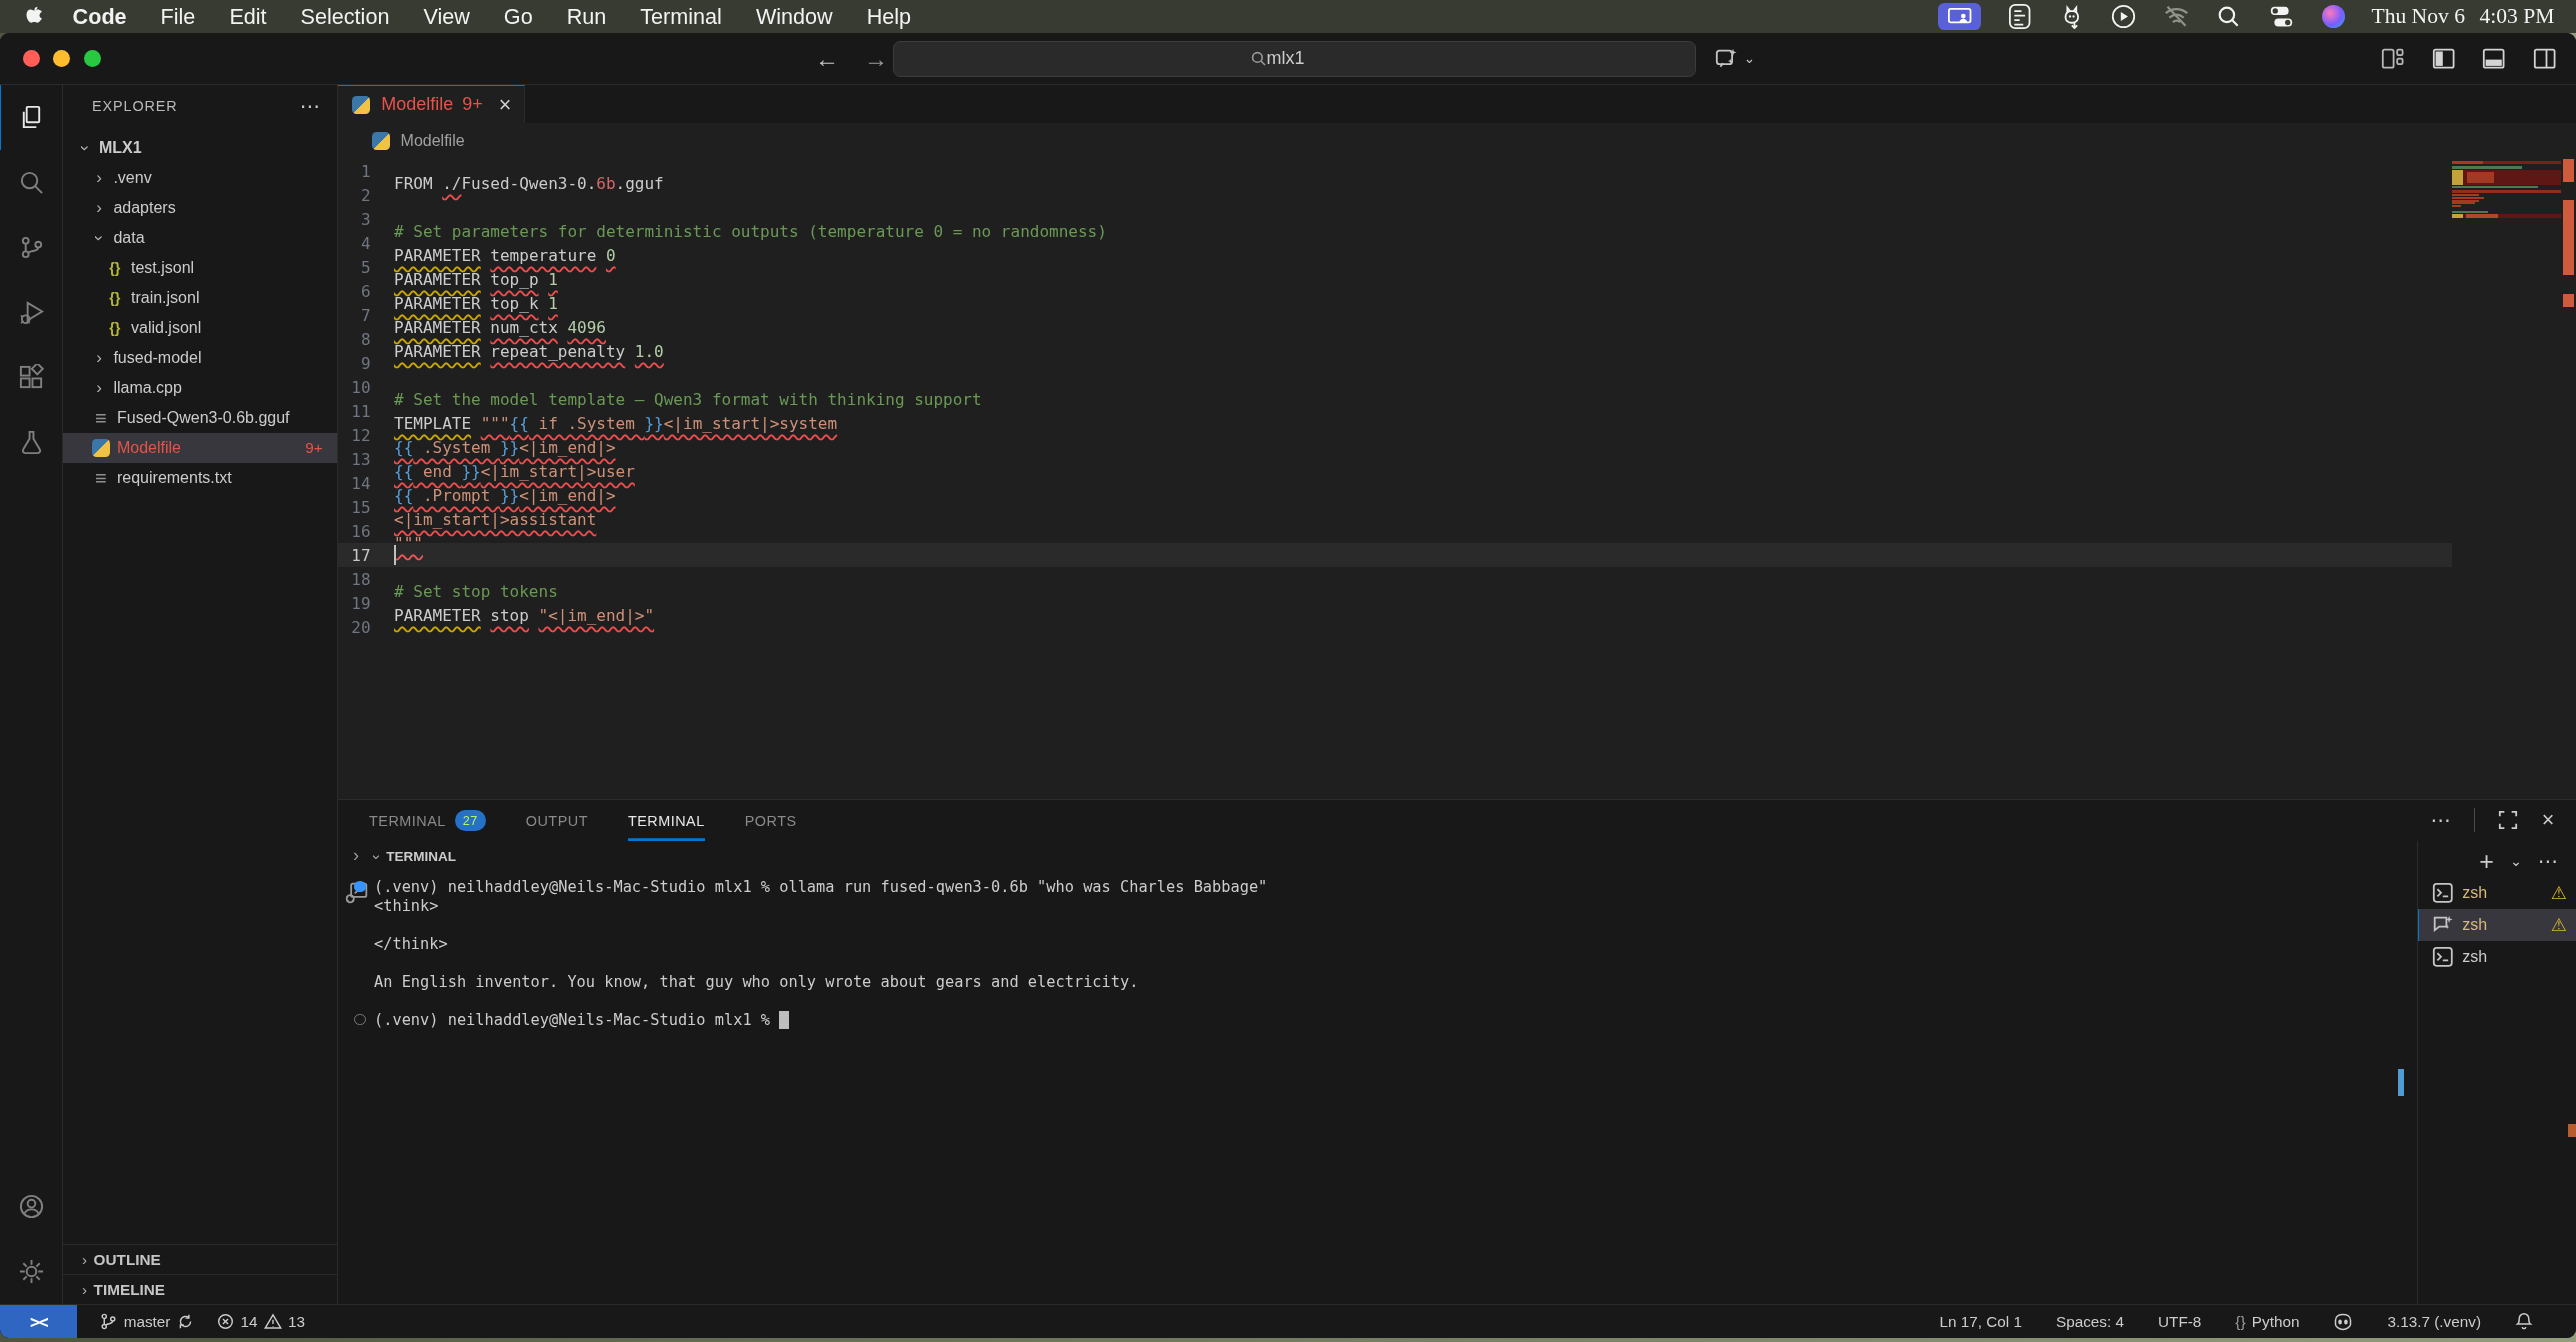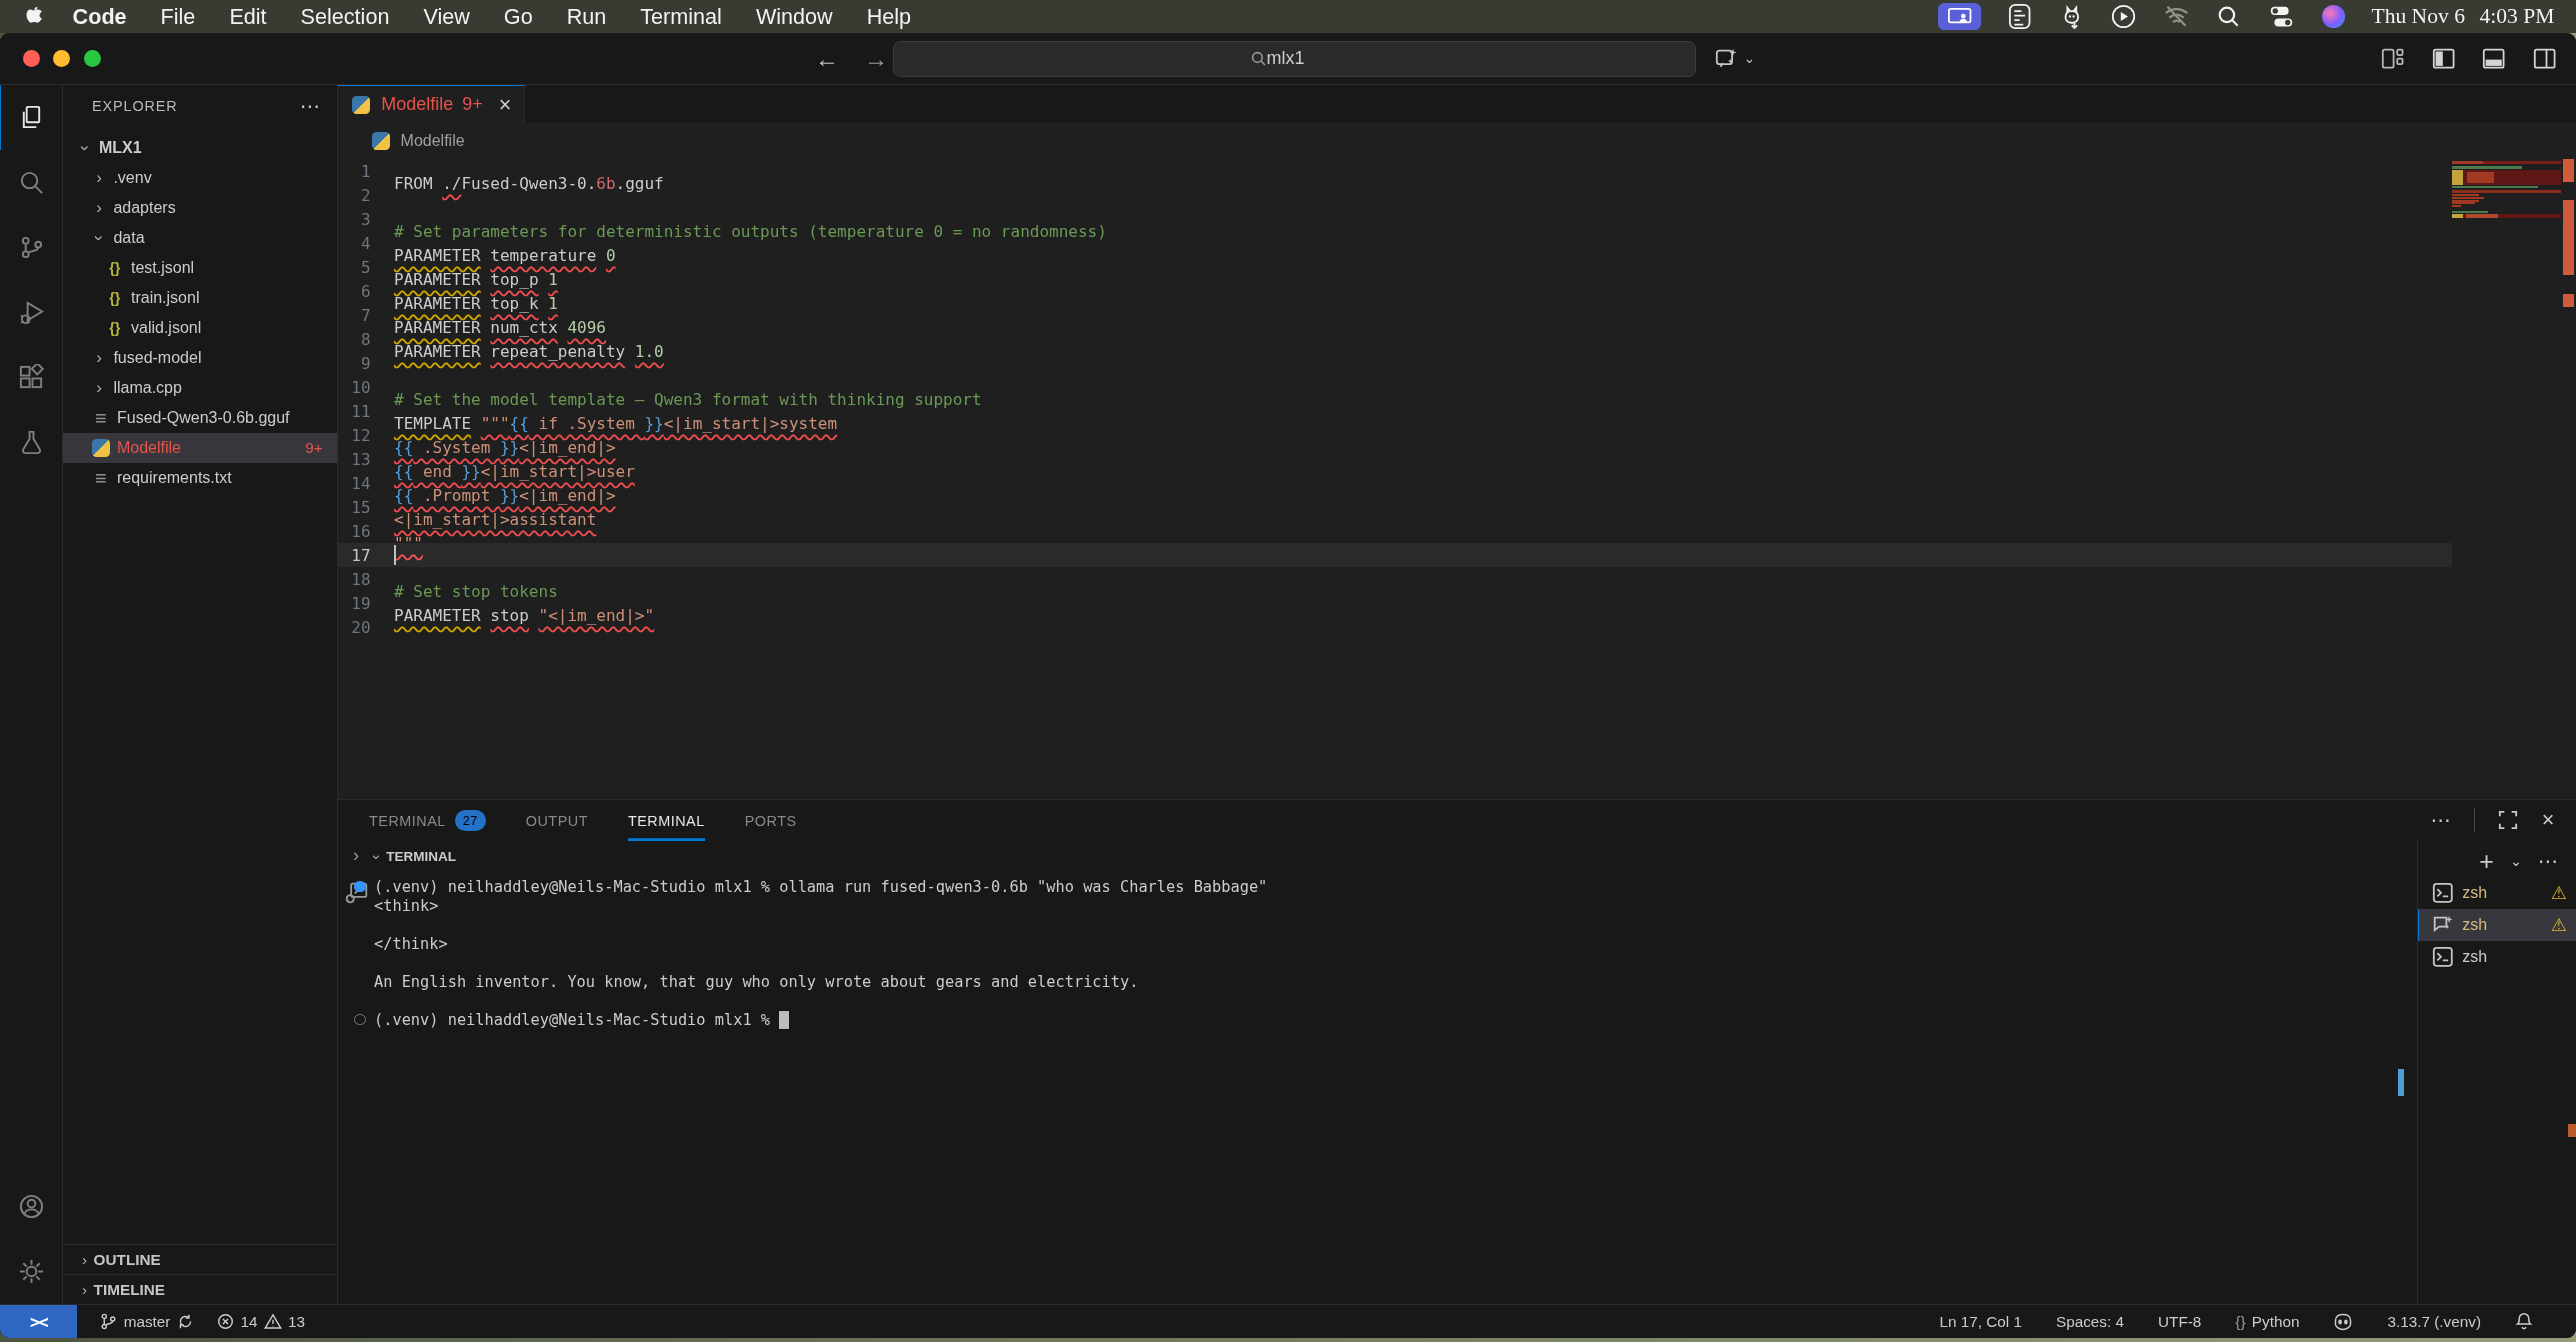--- a/index.html
+++ b/index.html
@@ -96,21 +96,21 @@
   .minimap div, .overview div { position:absolute; }
   .overview { position:absolute; top:0; right:0; width:15.3px; bottom:0; }
 
   
   .panel { height:505px; background:#181818; border-top:0.9px solid #2b2b2b; flex:none;
     position:relative; overflow:hidden; }
   .panel-tabs { height:41px; display:flex; align-items:center; padding-left:31px; gap:40px;
     font-size:14.4px; letter-spacing:0.5px; }
   .ptab { color:#8a8a8a; display:flex; align-items:center; gap:9px; height:100%; }
   .ptab.active { color:#e7e7e7; box-shadow:inset 0 -2.7px 0 #0078d4; }
-  .pbadge { background:#2472c8; color:#000000; border-radius:10.8px; min-width:31px; height:21.6px;
+  .pbadge { background:#2472c8; color:#bef264; border-radius:10.8px; min-width:31px; height:21.6px;
     display:flex; align-items:center; justify-content:center; font-size:12.6px; padding:0 5.4px; }
   .panel-actions { position:absolute; right:21.6px; top:7.2px; display:flex; align-items:center;
     gap:23.4px; color:#cccccc; font-size:21.6px; }
   .pa-sep { width:0.9px; height:23.4px; background:#4a4a4a; }
   .term-header { height:31px; display:flex; align-items:center; padding-left:36px; gap:7.2px;
     font-size:13.5px; font-weight:700; color:#cccccc; }
   .term-header .chev { transform:rotate(90deg); display:inline-block; font-weight:400;
     color:#b0b0b0; font-size:15.3px; }
   .term-strip { position:absolute; left:0; top:45px; width:36px; display:flex;
     flex-direction:column; align-items:center; gap:14.4px; color:#9a9a9a; }

